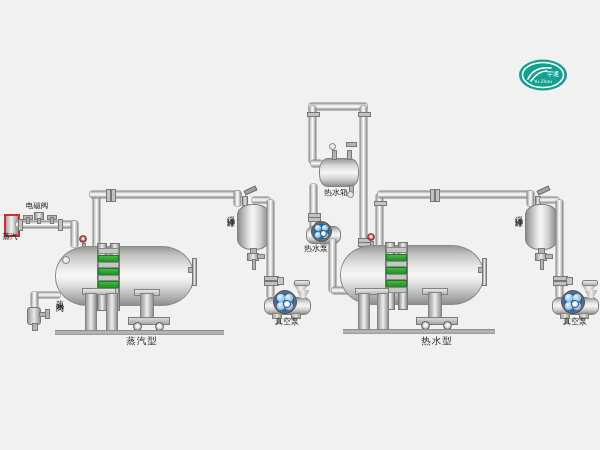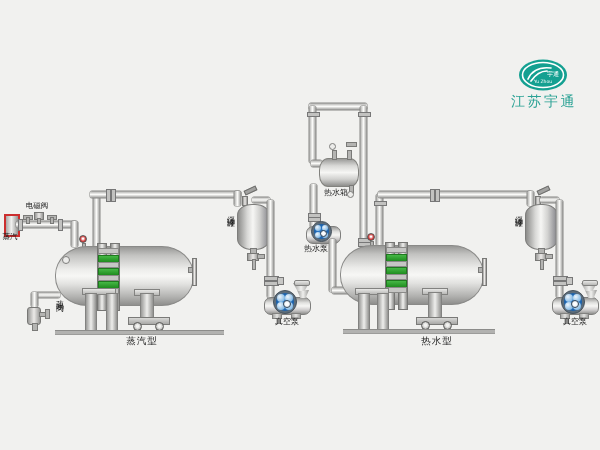--- a/index.html
+++ b/index.html
@@ -266,15 +266,14 @@
 
   <div class="abs" style="left:517px;top:58px;width:52px;height:36px;">
     <svg width="52" height="36" viewBox="0 0 52 36">
       <ellipse cx="26" cy="17" rx="24" ry="15.5" fill="#14a091"></ellipse>
       <ellipse cx="26" cy="17" rx="20.5" ry="12.5" fill="none" stroke="#ffffff" stroke-width="1.6"></ellipse>
       <path d="M11 21 Q17 8 34 10 M14 23 Q21 13 30 13" fill="none" stroke="#ffffff" stroke-width="1.7" stroke-linecap="round"></path>
       <text x="30" y="18" font-size="6" fill="#ffffff" font-family="DejaVu Sans, sans-serif">宇通</text>
       <text x="26" y="25" font-size="4.5" fill="#ffffff" text-anchor="middle" font-family="DejaVu Sans, sans-serif">Yu Zhou</text>
     </svg>
   </div>
-  <div class="brand" style="left:500px;top:93px;width:88px;">江苏宇通</div>
 
 </div>
 
 </body></html>

